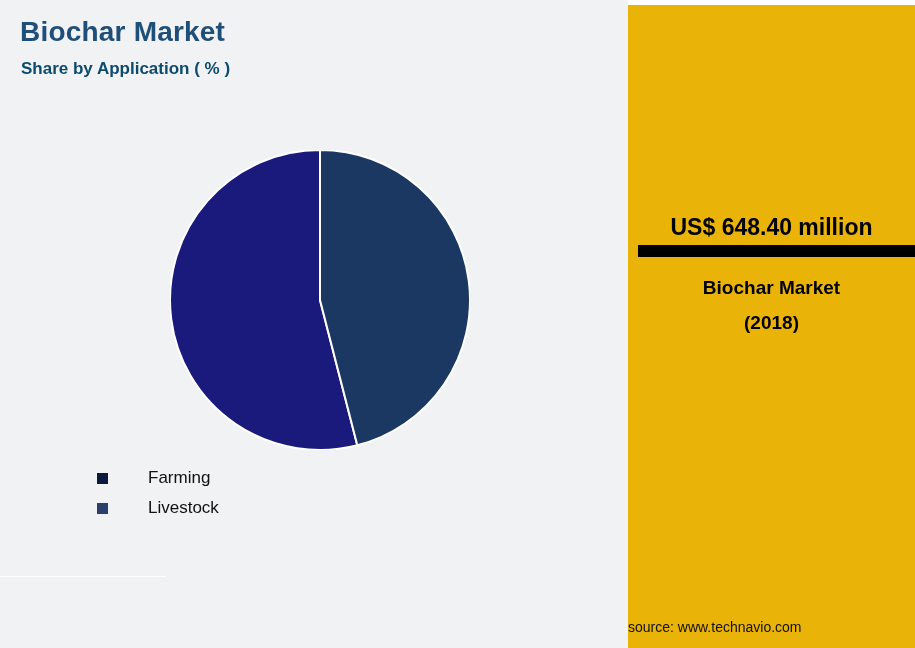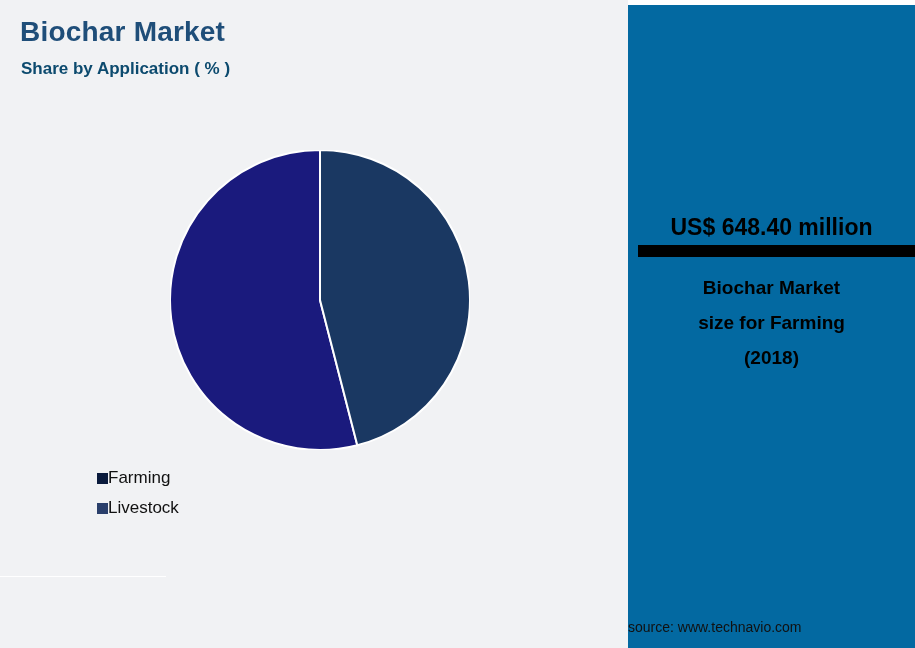--- a/index.html
+++ b/index.html
@@ -73,40 +73,41 @@
     display: flex;
     align-items: center;
     height: 30px;
   }
   .legend-swatch {
     width: 11px;
     height: 11px;
     flex: 0 0 auto;
   }
   .legend-label {
+    margin-left: 40px;
     font-size: 17px;
     color: #111111;
     white-space: nowrap;
   }
   #left-rule {
     position: absolute;
     left: 0;
     top: 576px;
     width: 166px;
     height: 1px;
     background: #ffffff;
   }
   
   #right-panel {
     position: absolute;
     left: 628px;
     top: 5px;
     width: 287px;
     height: 643px;
-    background: #0369a1;
+    background: #eab308;
   }
   #kpi-value {
     position: absolute;
     left: 0;
     top: 209px;
     width: 287px;
     text-align: center;
     font-size: 23px;
     font-weight: bold;
     color: #000000;
@@ -177,20 +178,19 @@
   </div>
 
   <div id="right-panel">
 
     <div id="kpi-value">US$ 648.40 million</div>
 
     <div id="kpi-bar"></div>
 
     <div id="kpi-caption">
       <div>Biochar Market</div>
-      <div>size for Farming</div>
       <div>(2018)</div>
     </div>
 
     <div id="source-note">source: www.technavio.com</div>
   </div>
 
 </div>
 
 </body></html>

